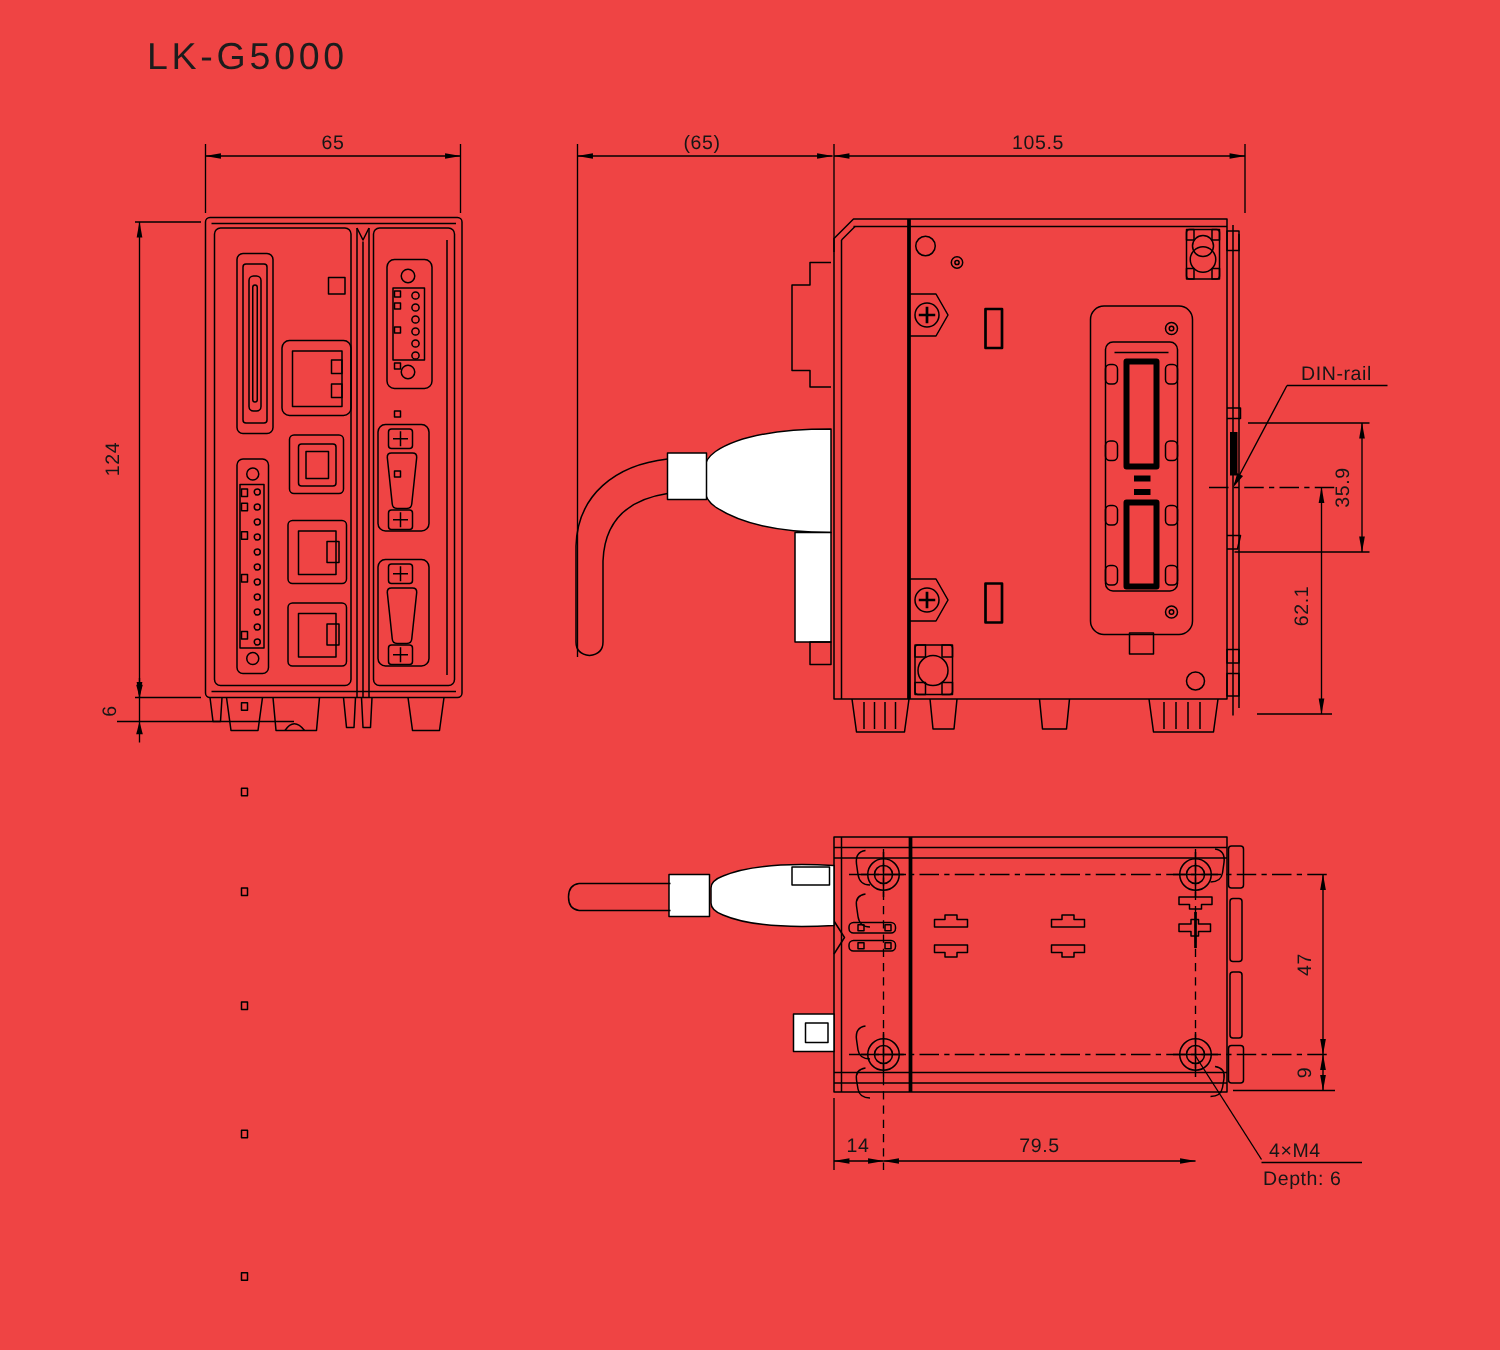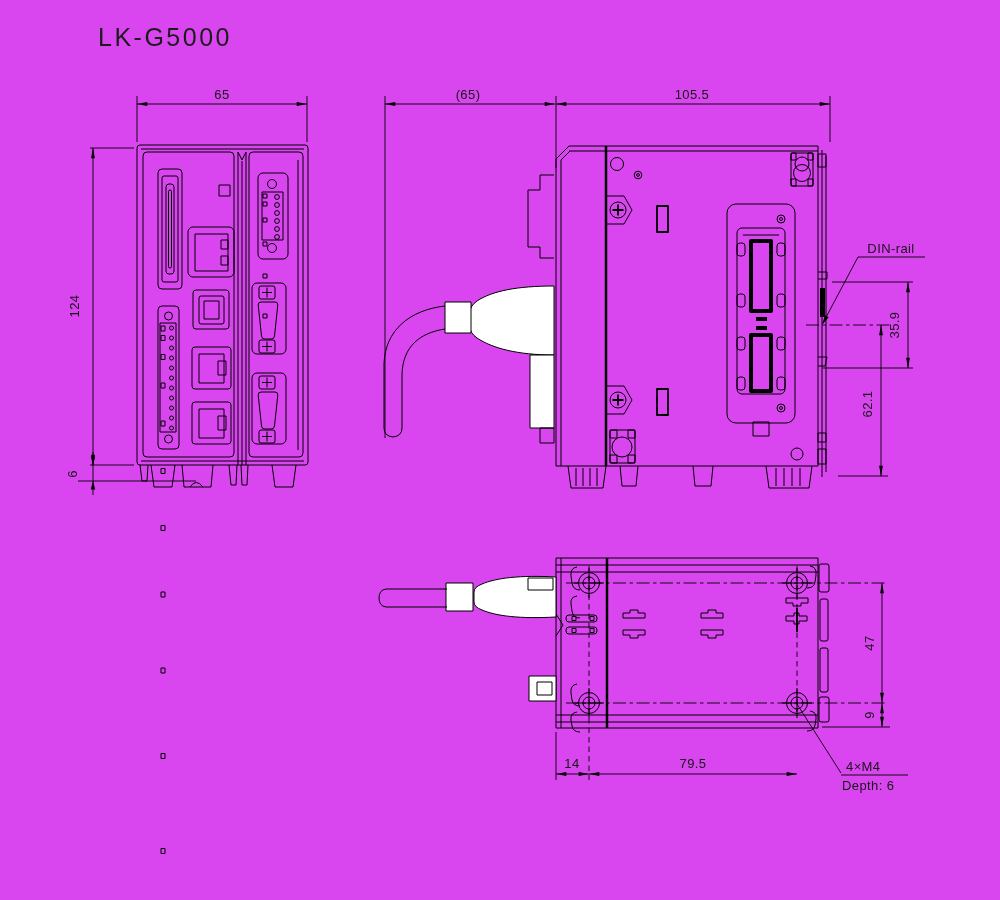--- a/index.html
+++ b/index.html
@@ -1,16 +1,16 @@
 <!DOCTYPE html>
 <html><head>
 <meta charset="utf-8">
 <style>
   html,body{margin:0;padding:0;background:#fff;}
-  .stage{position:relative;width:1000px;height:900px;background:#d946ef;overflow:hidden;}
+  .stage{position:relative;width:1000px;height:900px;background:#ef4444;overflow:hidden;}
   svg{display:block;}
   .ln{fill:none;stroke:#000;stroke-width:1;stroke-linejoin:round;stroke-linecap:butt}
   .lnf{fill:#fff;stroke:#000;stroke-width:1;stroke-linejoin:round}
   .w2{stroke-width:1.8}
   .w25{stroke-width:2.5}
   .w4{stroke-width:4}
   .blk{fill:#000;stroke:none}
   .cdash{stroke-dasharray:13 3.5 3.5 3.5}
   .dash{stroke-dasharray:5.5 4}
   .dimline{stroke:#000;stroke-width:0.9;fill:none}

